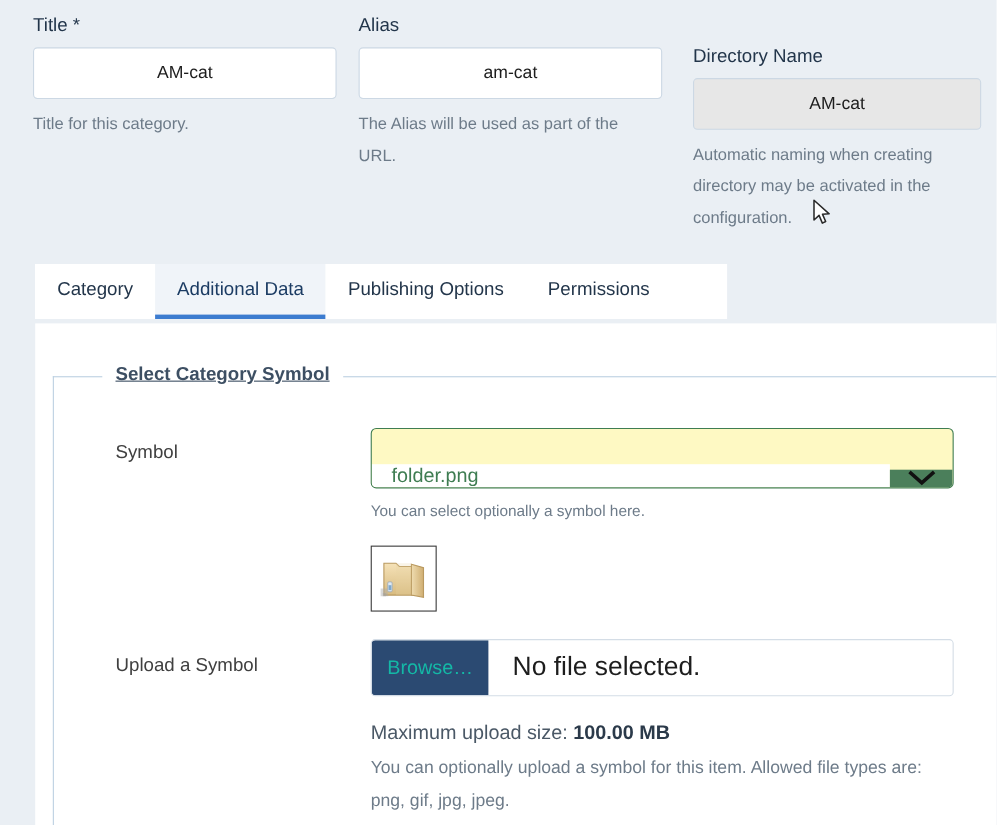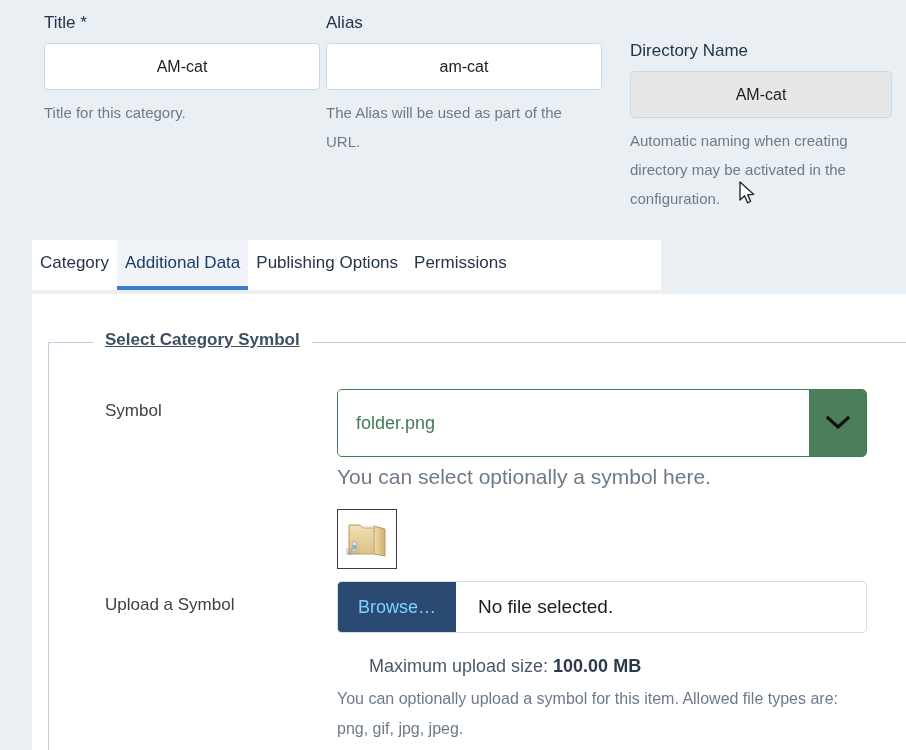--- a/index.html
+++ b/index.html
@@ -21,21 +21,21 @@
     display: flex;
     padding: 0;
     position: absolute;
     top: 0;
     left: 0;
     width: 906px;
   }
   .field-col {
     box-sizing: border-box;
   }
-  .field-col.c1 { width: 310px; padding-left: 44px; padding-top: 12px; }
+  .field-col.c1 { width: 310px; padding-left: 30px; padding-top: 12px; }
   .field-col.c2 { width: 310px; padding-left: 16px; padding-top: 12px; }
   .field-col.c3 { width: 286px; padding-left: 10px; padding-top: 12px; margin-top: 28px; }
 
   .field-label {
     font-size: 17px;
     color: #22354a;
     line-height: 22px;
     margin-bottom: 9px;
     white-space: nowrap;
   }
@@ -83,21 +83,21 @@
     align-items: stretch;
     background: #ffffff;
     width: 629px;
     height: 50px;
     box-sizing: border-box;
   }
   .tab {
     display: flex;
     align-items: center;
     justify-content: center;
-    padding: 0 8px;
+    padding: 0 20px;
     font-size: 17px;
     color: #22354a;
     cursor: pointer;
     box-sizing: border-box;
     border-bottom: 4px solid transparent;
     background: #ffffff;
     white-space: nowrap;
   }
   .tab.active {
     background: #f0f4f9;
@@ -160,26 +160,27 @@
   .row-label.upload { padding-top: 14px; }
 
   .row-control {
     width: 530px;
   }
 
   
   .select-box {
     display: flex;
     width: 530px;
-    height: 68px;
+    height: 55px;
     box-sizing: border-box;
     border: 1px solid #3f7d52;
     border-radius: 5px;
     overflow: hidden;
-    background: #84cc16;
+    background: #fef9c3;
+    align-items: flex-end;
   }
   .select-value {
     flex: 1;
     display: flex;
     align-items: center;
     padding-left: 18px;
     font-size: 18px;
     color: #3f7d52;
     background: #ffffff;
     cursor: pointer;
@@ -188,21 +189,21 @@
     width: 57px;
     background: #4b7f5b;
     display: flex;
     align-items: center;
     justify-content: center;
     cursor: pointer;
   }
   .select-arrow svg { display: block; }
 
   .help-under {
-    font-size: 21px;
+    font-size: 14px;
     color: #6d7b89;
     margin-top: 8px;
     line-height: 24px;
   }
 
   .thumb-box {
     margin-top: 20px;
     width: 60px;
     height: 60px;
     box-sizing: border-box;
@@ -218,47 +219,46 @@
     display: flex;
     width: 530px;
     height: 52px;
     box-sizing: border-box;
     border: 1px solid #d4dde6;
     border-radius: 4px;
     background: #ffffff;
     overflow: hidden;
   }
   .browse-btn {
-    width: 118px;
+    width: 106px;
     background: #2b4a72;
-    color: #7dd3fc;
+    color: #14b8a6;
     font-size: 18px;
     display: flex;
     align-items: center;
     justify-content: center;
     cursor: pointer;
     border: none;
     font-family: "Liberation Sans", sans-serif;
     border-radius: 3px 0 0 3px;
   }
   .file-name {
     flex: 1;
     display: flex;
     align-items: center;
     padding-left: 22px;
-    font-size: 19px;
+    font-size: 24px;
     color: #1d1d1d;
   }
 
   .upload-meta {
     margin-top: 20px;
     font-size: 18px;
     color: #4a5866;
     line-height: 27px;
-    margin-left: 32px;
   }
   .upload-meta b { color: #2b3a4a; }
   .upload-note {
     margin-top: 4px;
     font-size: 16px;
     color: #6d7b89;
     line-height: 30px;
     max-width: 530px;
   }
 

